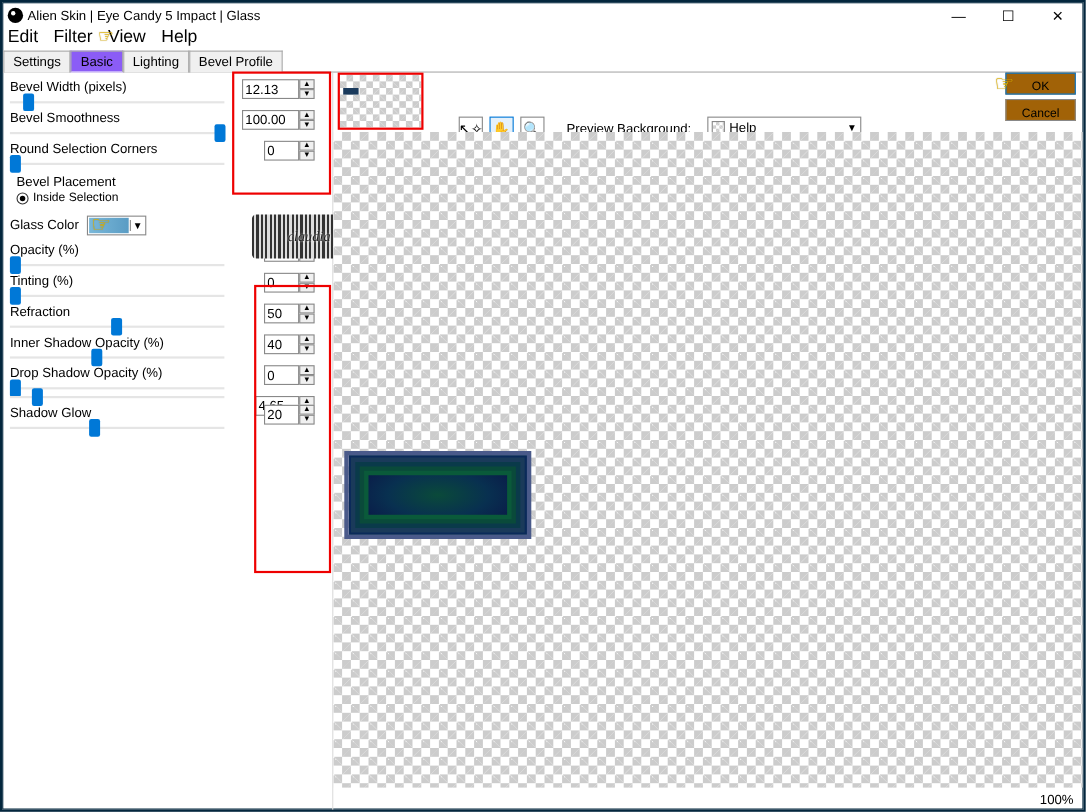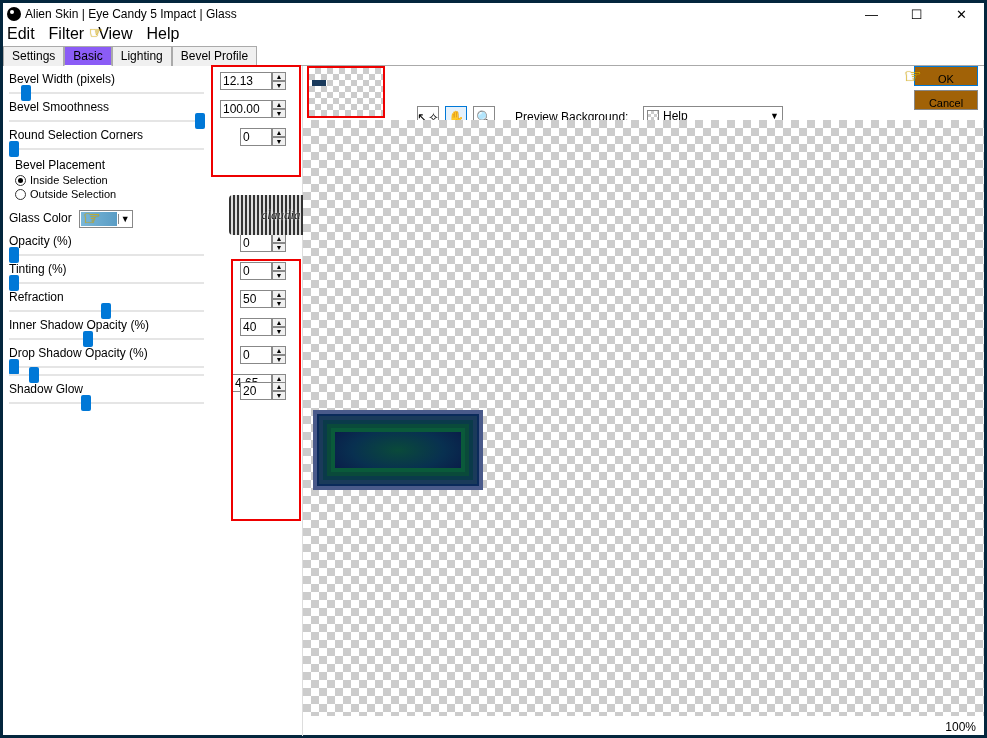--- a/index.html
+++ b/index.html
@@ -157,24 +157,20 @@
               <div>▼</div>
             </div>
           </div>
       </div>
 
       <div class="fieldset-label">Bevel Placement</div>
       <div class="radio-row">
           <span class="radio checked"></span>
           <span>Inside Selection</span>
         </div>
-      <div class="radio-row">
-          <span class="radio"></span>
-          <span>Outside Selection</span>
-        </div>
 
       <div class="row" style="margin-top:10px; position:relative;">
         <span class="label" style="display:inline">Glass Color</span>
         <span class="color-btn">
             <span class="color-swatch"></span>
             <span class="color-arrow">▼</span>
           </span>
         <div class="color-hand"><span class="hand">☞</span></div>
       </div>
 

